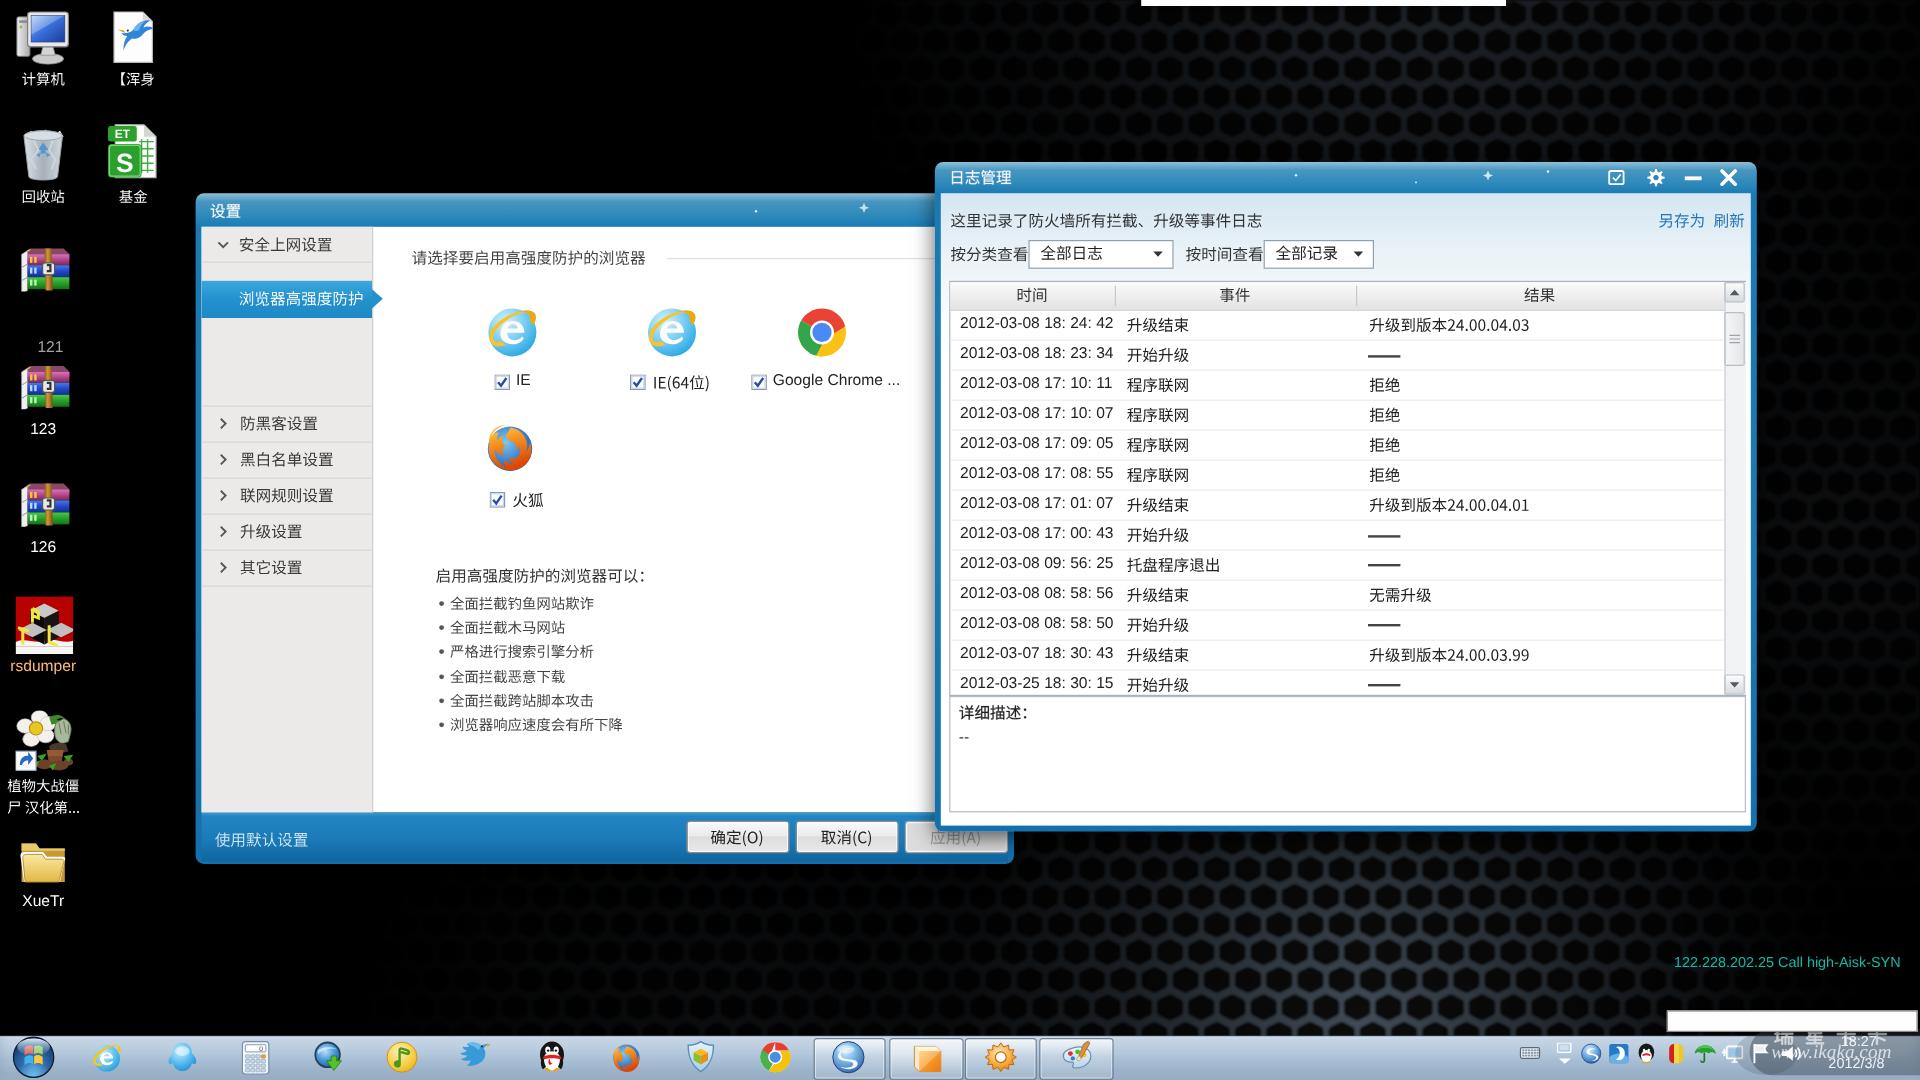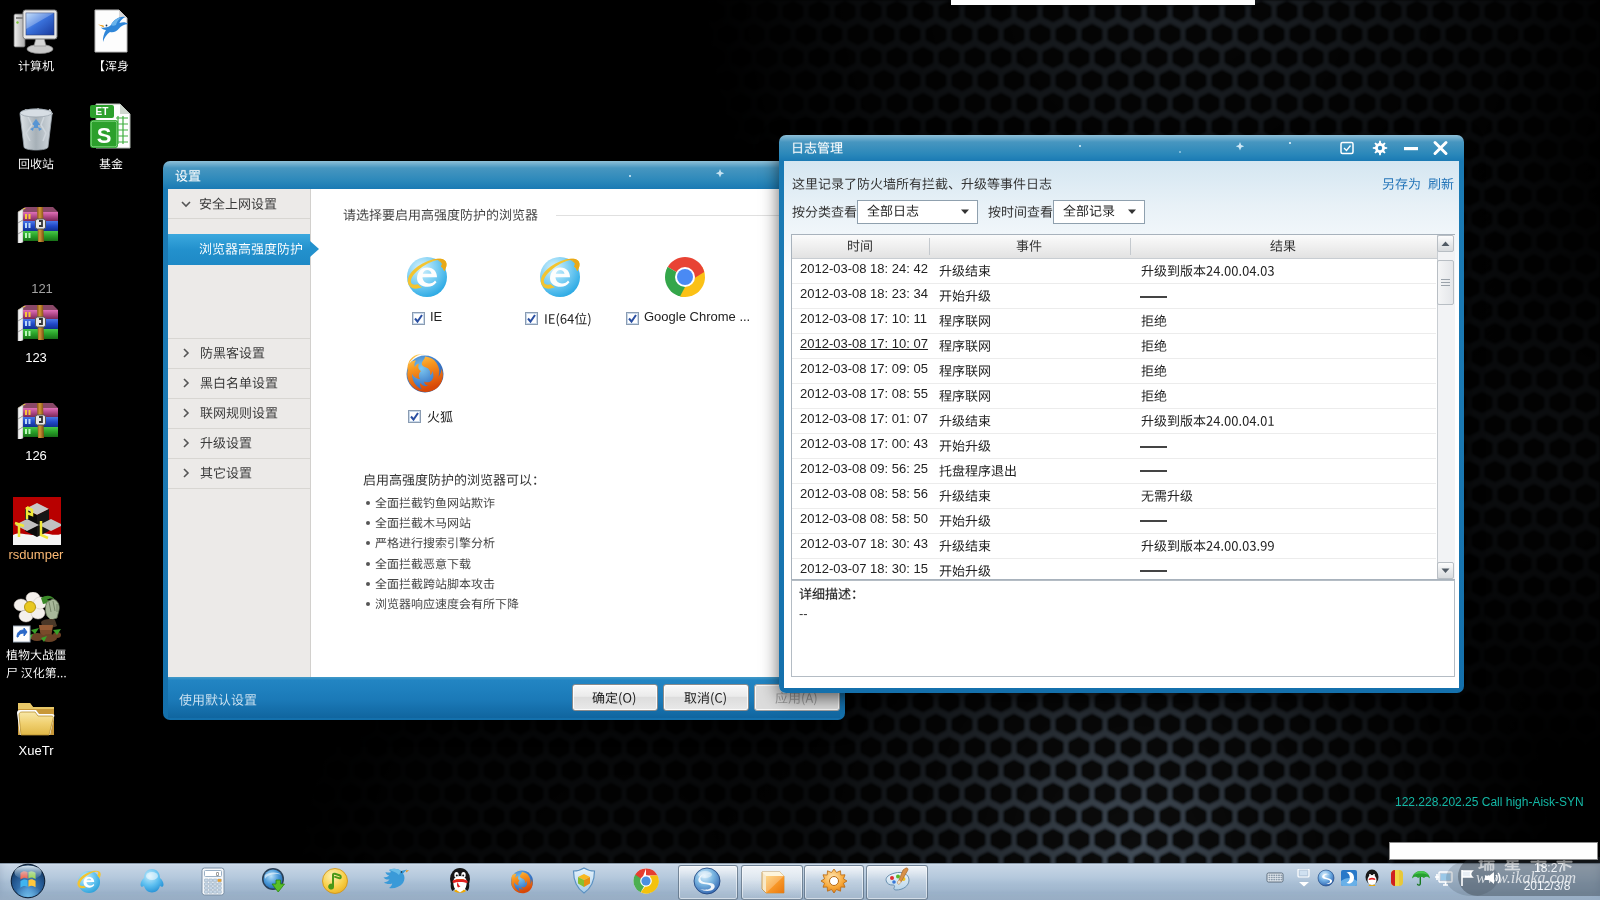--- a/index.html
+++ b/index.html
@@ -1082,21 +1082,21 @@
       <use href="#g27" transform="translate(40.00 17.68) scale(0.013000 -0.013000)"></use>
     </g>
   </svg>
 <svg style="position:absolute;left:1140.0px;top:307.5px;z-index:24;" width="28" height="26" viewBox="0 0 28 26">
     <g fill="#222">
       <use href="#g150" transform="translate(1.00 17.68) scale(0.013000 -0.013000)"></use>
       <use href="#g151" transform="translate(14.00 17.68) scale(0.013000 -0.013000)"></use>
     </g>
   </svg>
 <div style="position:absolute;left:792px;top:333px;width:644px;height:0;border-top:1px solid #ececec;z-index:21"></div>
-<div style="position:absolute;left:800.0px;top:335.8px;z-index:24;font:normal 13px 'Liberation Sans', sans-serif;color:#222;white-space:pre;text-decoration:underline;">2012-03-08 17: 10: 07</div>
+<div style="position:absolute;left:800.0px;top:335.8px;z-index:24;font:normal 13px 'Liberation Sans', sans-serif;color:#222;white-space:pre;">2012-03-08 17: 10: 07</div>
 <svg style="position:absolute;left:938.0px;top:332.5px;z-index:24;" width="54" height="26" viewBox="0 0 54 26">
     <g fill="#222">
       <use href="#g148" transform="translate(1.00 17.68) scale(0.013000 -0.013000)"></use>
       <use href="#g149" transform="translate(14.00 17.68) scale(0.013000 -0.013000)"></use>
       <use href="#g41" transform="translate(27.00 17.68) scale(0.013000 -0.013000)"></use>
       <use href="#g27" transform="translate(40.00 17.68) scale(0.013000 -0.013000)"></use>
     </g>
   </svg>
 <svg style="position:absolute;left:1140.0px;top:332.5px;z-index:24;" width="28" height="26" viewBox="0 0 28 26">
     <g fill="#222">
@@ -1243,21 +1243,21 @@
       <use href="#g144" transform="translate(91.26 17.68) scale(0.013000 -0.013000)"></use>
       <use href="#g21" transform="translate(98.47 17.68) scale(0.013000 -0.013000)"></use>
       <use href="#g144" transform="translate(102.09 17.68) scale(0.013000 -0.013000)"></use>
       <use href="#g145" transform="translate(109.30 17.68) scale(0.013000 -0.013000)"></use>
       <use href="#g21" transform="translate(116.52 17.68) scale(0.013000 -0.013000)"></use>
       <use href="#g159" transform="translate(120.13 17.68) scale(0.013000 -0.013000)"></use>
       <use href="#g159" transform="translate(127.35 17.68) scale(0.013000 -0.013000)"></use>
     </g>
   </svg>
 <div style="position:absolute;left:792px;top:558px;width:644px;height:0;border-top:1px solid #ececec;z-index:21"></div>
-<div style="position:absolute;left:800.0px;top:560.8px;z-index:24;font:normal 13px 'Liberation Sans', sans-serif;color:#222;white-space:pre;">2012-03-07 18: 30: 15</div>
+<div style="position:absolute;left:800.0px;top:560.8px;z-index:24;font:normal 13px 'Liberation Sans', sans-serif;color:#222;white-space:pre;">2012-03-25 18: 30: 15</div>
 <svg style="position:absolute;left:938.0px;top:557.5px;z-index:24;" width="54" height="26" viewBox="0 0 54 26">
     <g fill="#222">
       <use href="#g146" transform="translate(1.00 17.68) scale(0.013000 -0.013000)"></use>
       <use href="#g147" transform="translate(14.00 17.68) scale(0.013000 -0.013000)"></use>
       <use href="#g44" transform="translate(27.00 17.68) scale(0.013000 -0.013000)"></use>
       <use href="#g45" transform="translate(40.00 17.68) scale(0.013000 -0.013000)"></use>
     </g>
   </svg>
 <div style="position:absolute;left:1140px;top:570px;width:27px;height:1.5px;background:#444;z-index:22"></div>
 <div style="position:absolute;left:1437px;top:235px;width:17px;height:344px;background:#f2f3f5;border-left:1px solid #c8cdd2;z-index:22"></div>

